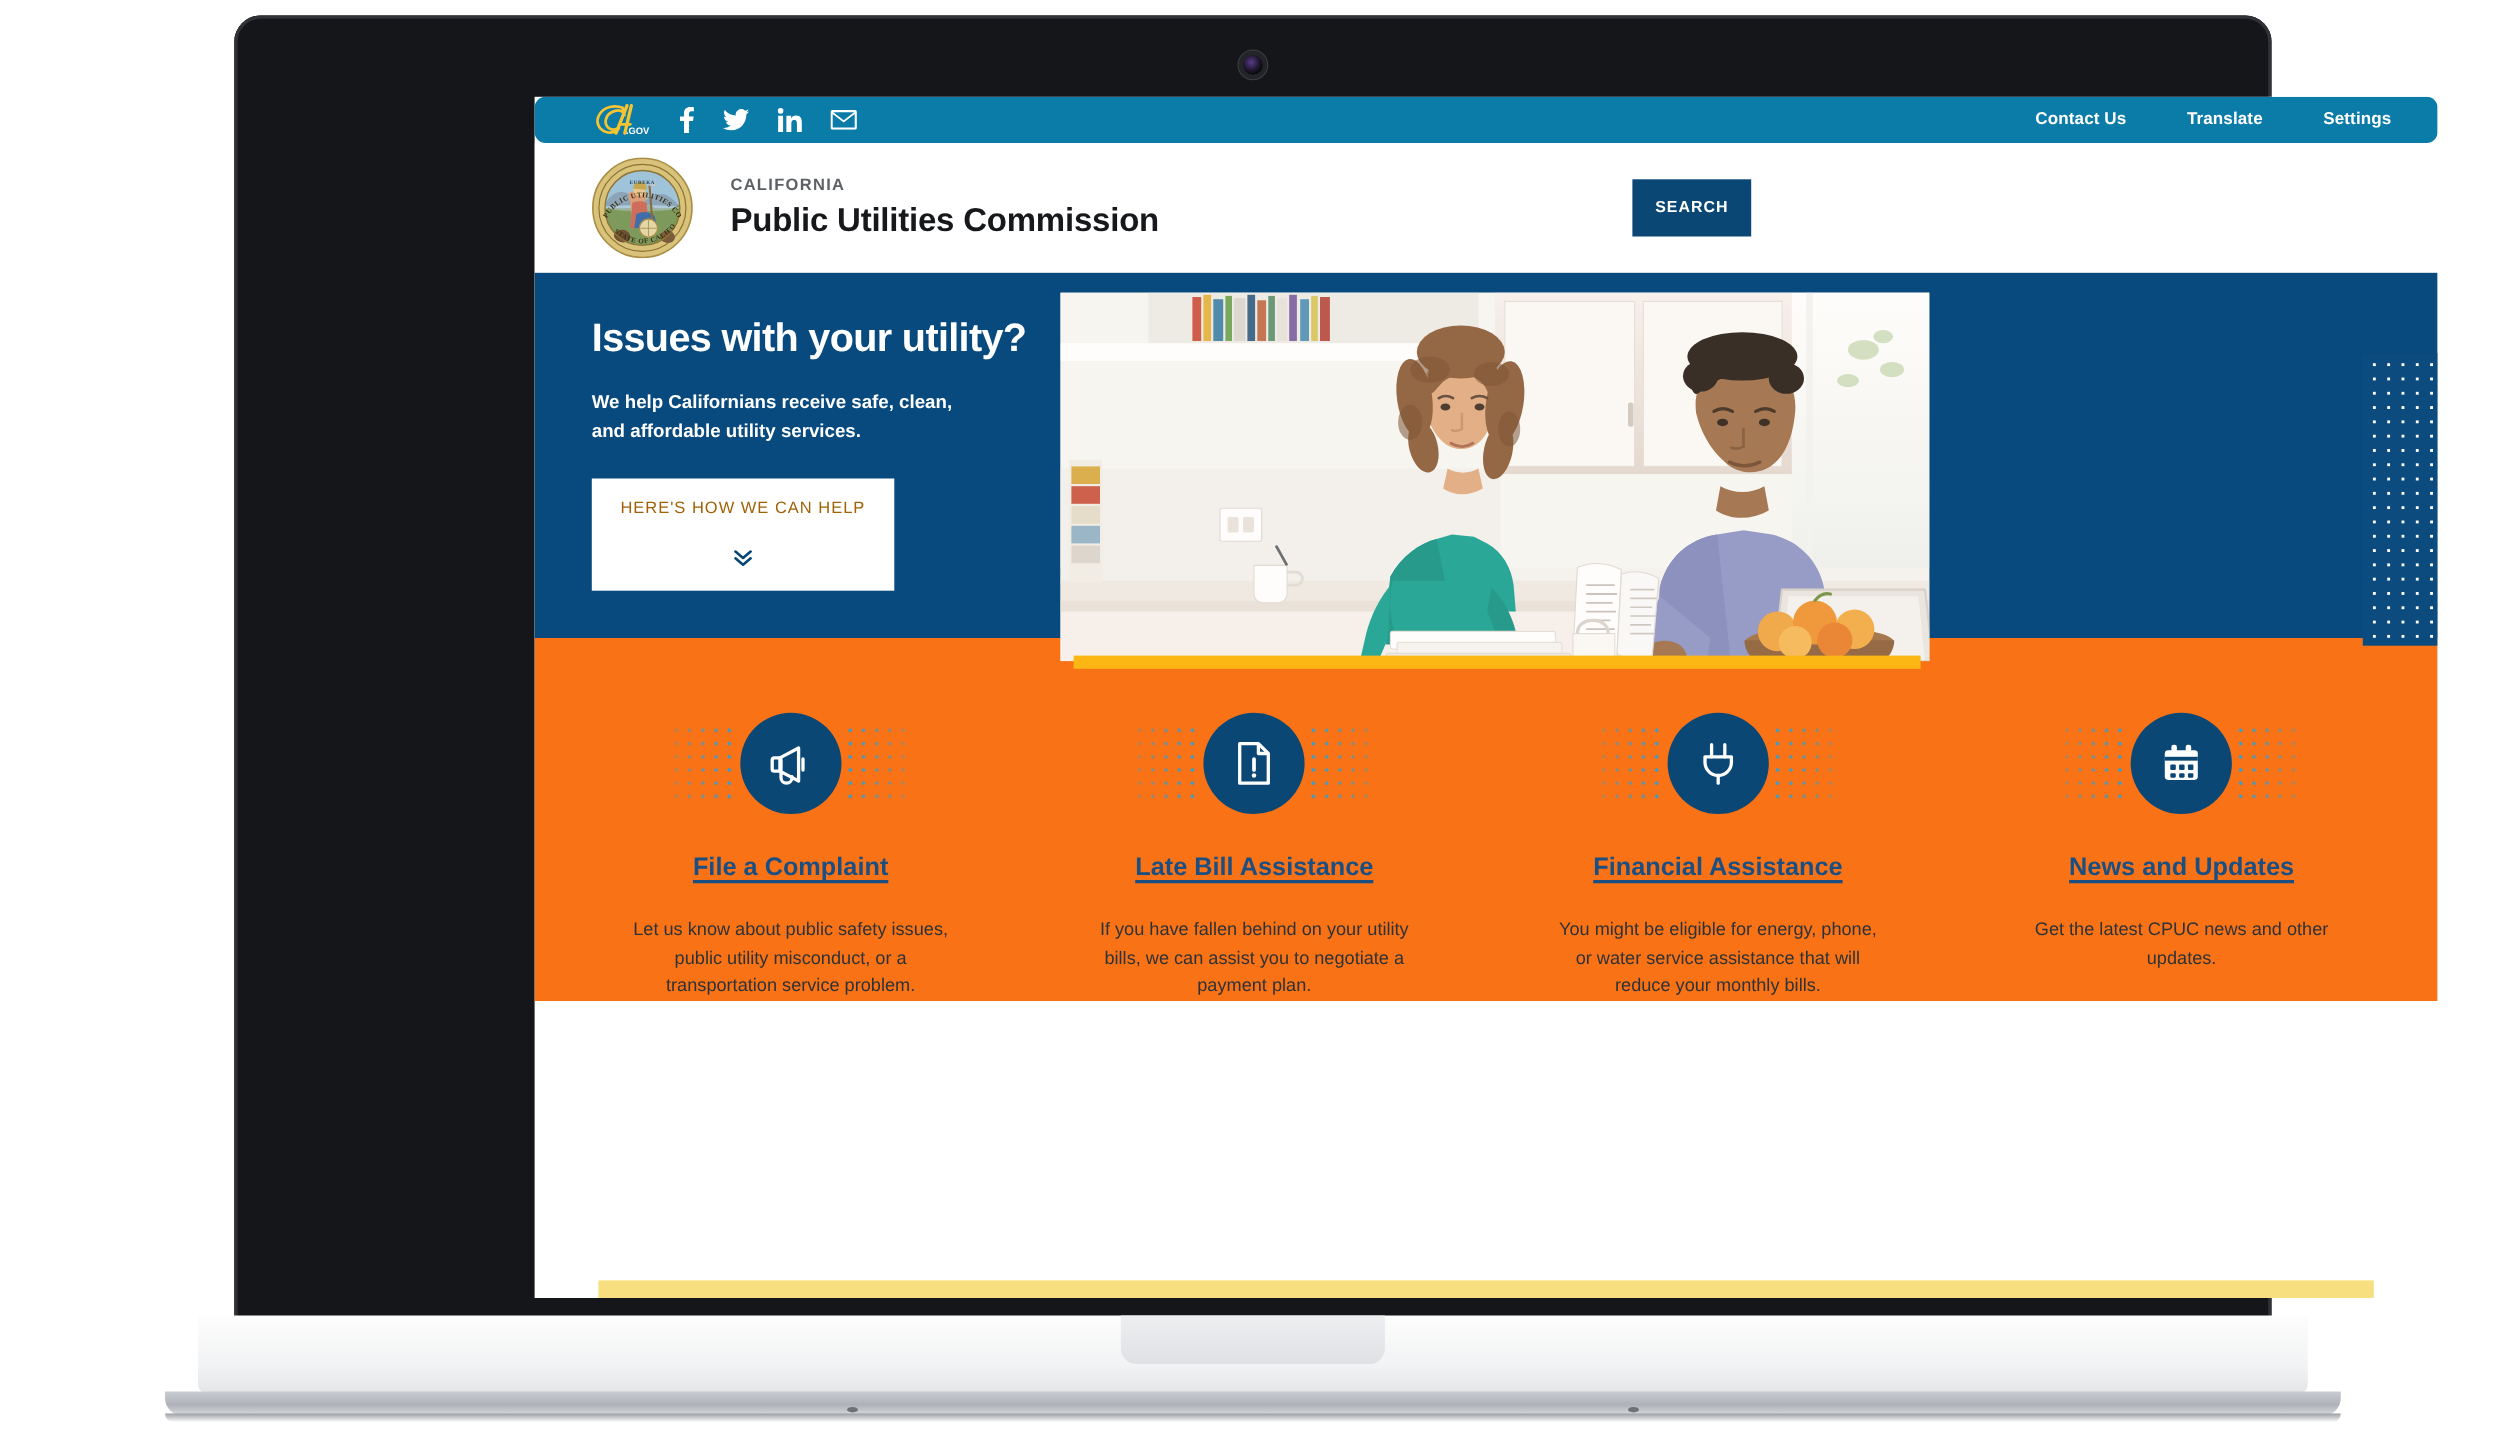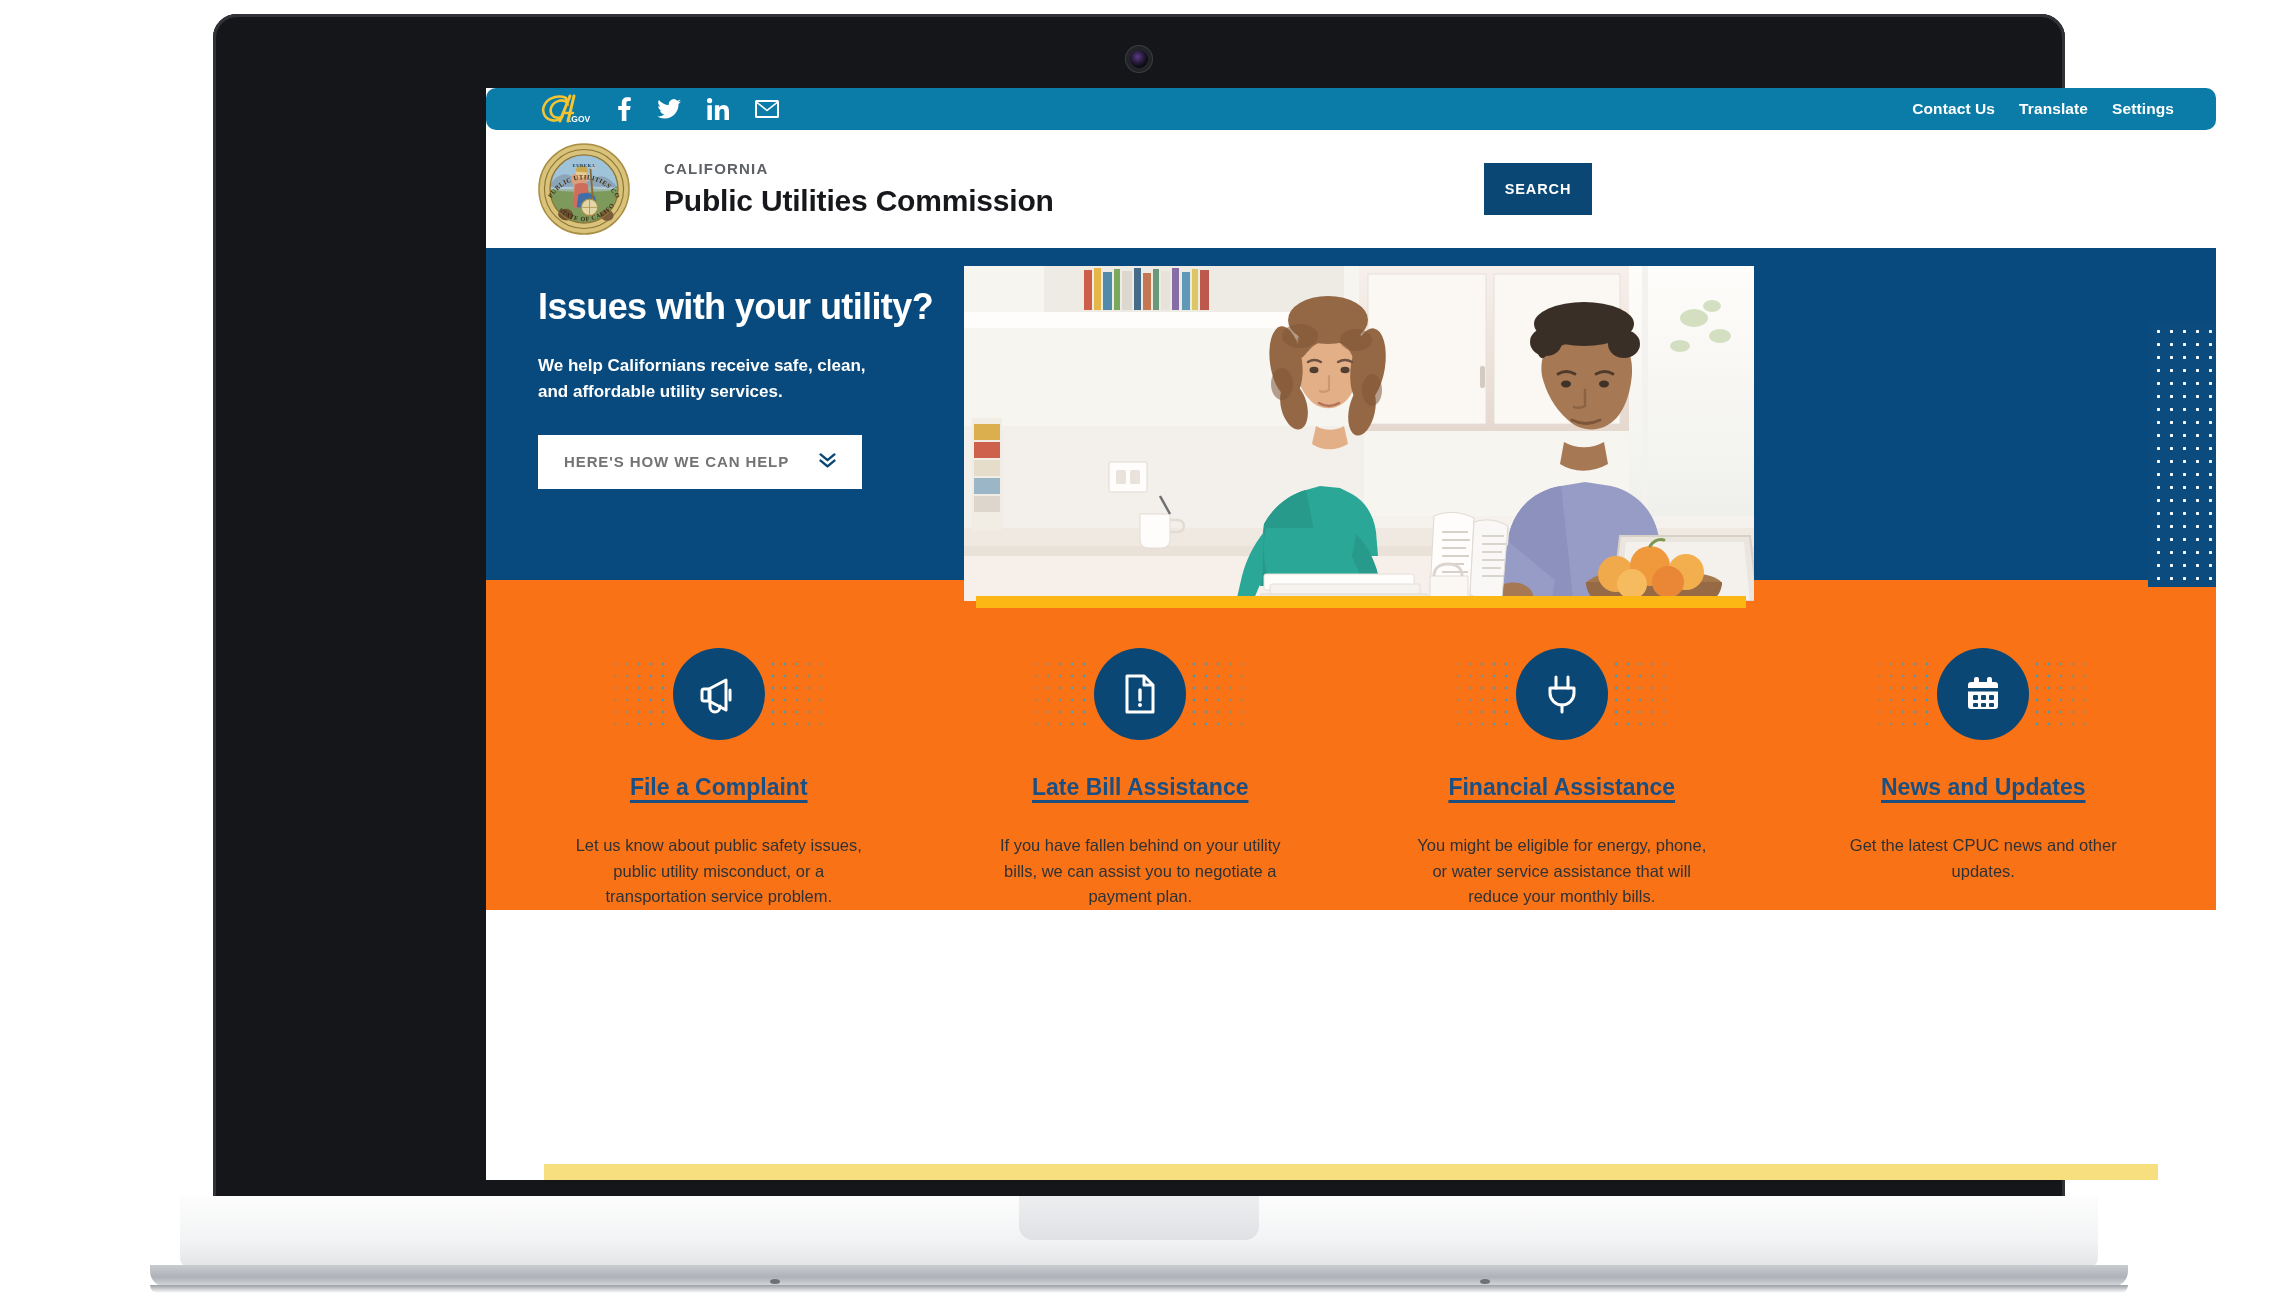--- a/index.html
+++ b/index.html
@@ -85,21 +85,21 @@
     height: 42px;
     background: #0b7ba8;
     display: flex; align-items: center;
     padding: 0 42px 0 52px;
     color: #ffffff;
     border-radius: 10px;
   }
   .ca-logo { width: 56px; height: 30px; flex: 0 0 auto; }
   .social { display: flex; align-items: center; gap: 26px; margin-left: 24px; }
   .social svg { display: block; fill: #ffffff; }
-  .topbar-links { margin-left: auto; display: flex; gap: 24px; }
+  .topbar-links { margin-left: auto; display: flex; gap: 55px; }
   .topbar-links a {
     color: #ffffff; font-size: 15.5px; font-weight: 700;
     text-decoration: none; letter-spacing: .1px; white-space: nowrap;
   }
 
   
   .masthead {
     height: 118px; background: #ffffff;
     display: flex; align-items: center;
     padding: 0 42px 0 52px;
@@ -139,25 +139,25 @@
   .hero-title {
     color: #ffffff; font-size: 36px; line-height: 1.08;
     font-weight: 700; letter-spacing: -.6px;
   }
   .hero-sub {
     color: #ffffff; font-size: 17px; line-height: 1.52;
     font-weight: 600; margin-top: 26px; width: 360px;
   }
   .hero-cta {
     margin-top: 30px; display: inline-flex; align-items: center; gap: 30px;
-    background: #ffffff; color: #737373;
+    background: #ffffff; color: #a16207;
     padding: 18px 26px 18px 26px;
-    font-size: 15px; font-weight: 700; letter-spacing: .9px;
+    font-size: 15px; font-weight: 400; letter-spacing: .9px;
     text-decoration: none; cursor: pointer;
-    min-width: 238px; justify-content: space-between;
+    min-width: 238px; justify-content: space-between; flex-direction: column;
   }
   .hero-cta .chev { display: block; }
 
   .hero-photo {
     position: absolute; left: 478px; top: 18px;
     width: 790px; height: 335px;
     overflow: hidden;
     background: #e7e3df;
   }
   .hero-accent {

